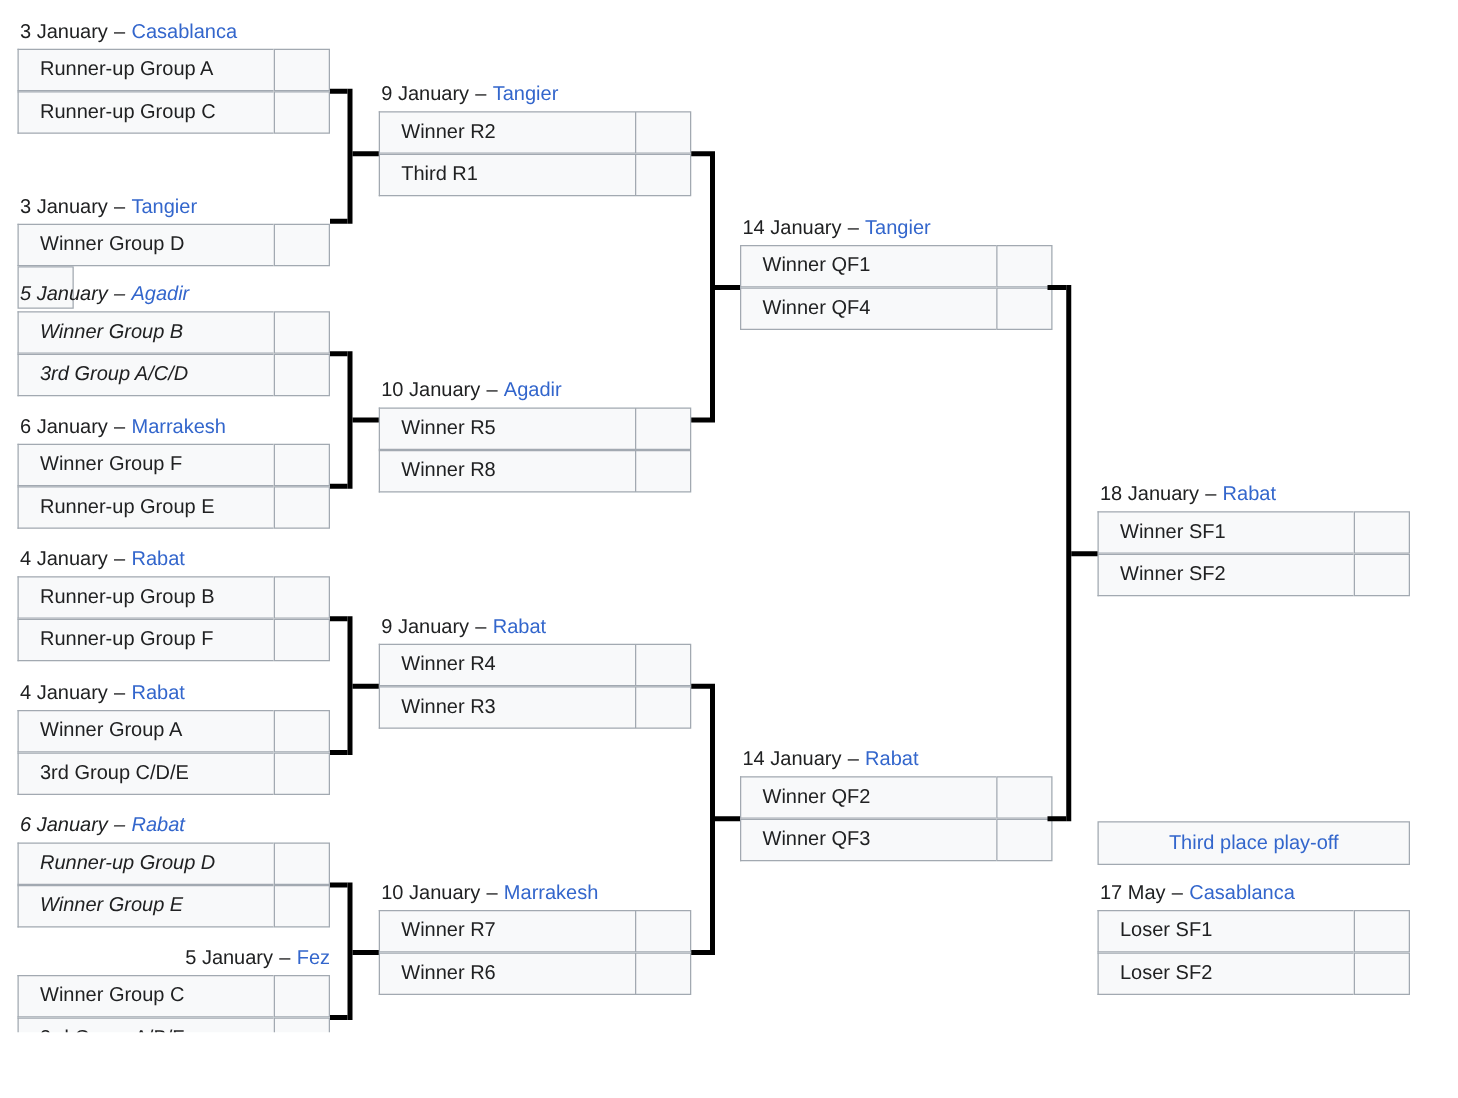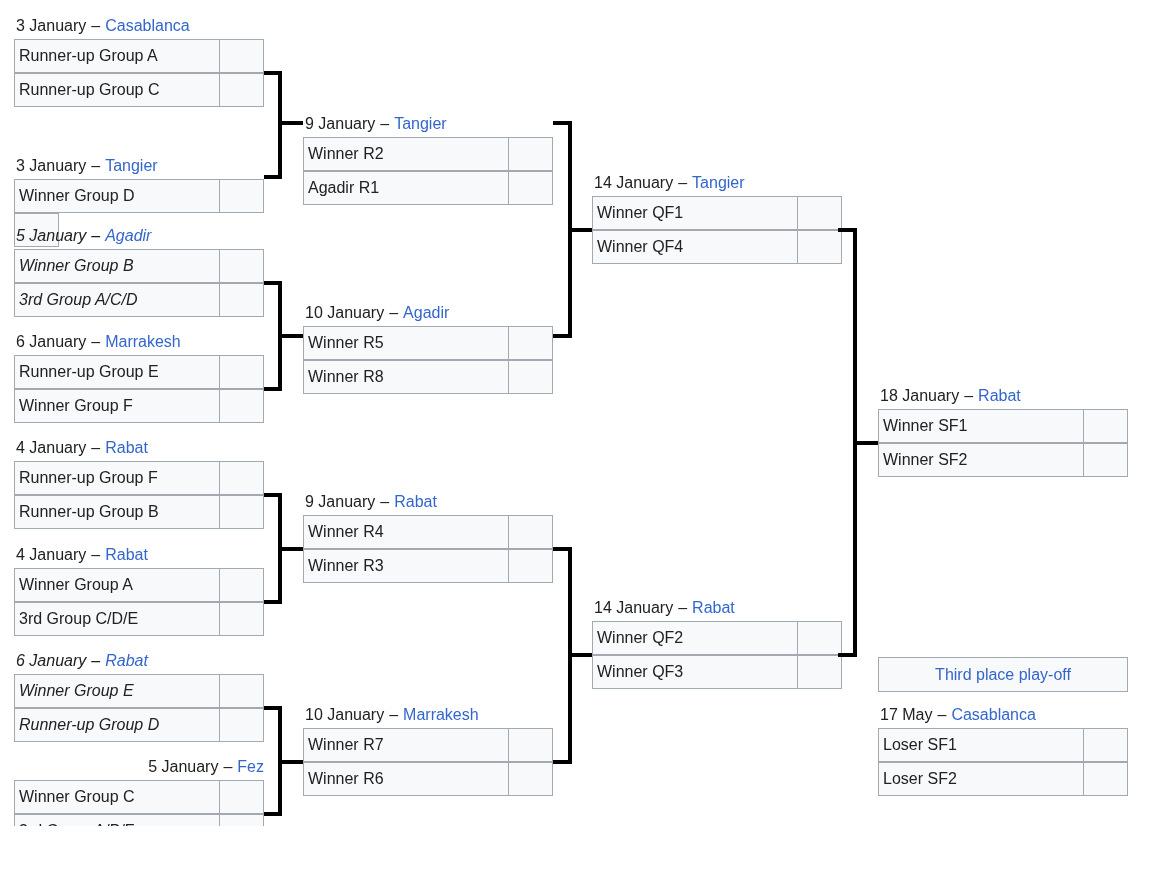--- a/index.html
+++ b/index.html
@@ -14,21 +14,21 @@
     color:var(--text); overflow:hidden;
   }
   .match{position:absolute; width:250px;}
   .m-date{height:24px; line-height:21px; font-size:16px; padding-left:2px; white-space:nowrap;}
   .sep{margin:0 5px;}
   a.city{color:var(--link); text-decoration:none; cursor:pointer;}
   .row{display:flex; height:34px;}
   .cell{background:var(--cell_bg); box-sizing:border-box;}
   .team{
     flex:1; border:1px solid var(--border); border-right:none;
-    display:flex; align-items:center; padding-left:4px;
+    display:flex; align-items:center; padding-left:17px;
     font-size:16px; white-space:nowrap; overflow:hidden;
   }
   .score{width:45px; border:1px solid var(--border);}
   .ln{position:absolute; background:var(--line);}
   .tp-header{
     position:absolute; left:878px; top:657px; width:250px; height:35px;
     box-sizing:border-box; border:1px solid var(--border); background:var(--cell_bg);
     display:flex; align-items:center; justify-content:center; font-size:16px;
   }
   a.tp-link{color:var(--link); text-decoration:none; cursor:pointer;}
@@ -69,85 +69,85 @@
       </div>
     <div class="row">
         <div class="cell team">3rd Group A/C/D</div>
         <div class="cell score"></div>
       </div>
   </div>
 
   <div class="match" style="left:14px;top:331px;">
     <div class="m-date"><span>6 January</span><span class="sep">–</span><a class="city">Marrakesh</a></div>
     <div class="row">
+        <div class="cell team">Winner Group F</div>
+        <div class="cell score"></div>
+      </div>
+    <div class="row">
         <div class="cell team">Runner-up Group E</div>
-        <div class="cell score"></div>
-      </div>
-    <div class="row">
-        <div class="cell team">Winner Group F</div>
         <div class="cell score"></div>
       </div>
   </div>
 
   <div class="match" style="left:14px;top:437px;">
     <div class="m-date"><span>4 January</span><span class="sep">–</span><a class="city">Rabat</a></div>
     <div class="row">
+        <div class="cell team">Runner-up Group B</div>
+        <div class="cell score"></div>
+      </div>
+    <div class="row">
         <div class="cell team">Runner-up Group F</div>
-        <div class="cell score"></div>
-      </div>
-    <div class="row">
-        <div class="cell team">Runner-up Group B</div>
         <div class="cell score"></div>
       </div>
   </div>
 
   <div class="match" style="left:14px;top:544px;">
     <div class="m-date"><span>4 January</span><span class="sep">–</span><a class="city">Rabat</a></div>
     <div class="row">
         <div class="cell team">Winner Group A</div>
         <div class="cell score"></div>
       </div>
     <div class="row">
         <div class="cell team">3rd Group C/D/E</div>
         <div class="cell score"></div>
       </div>
   </div>
 
   <div class="match" style="left:14px;top:650px;font-style:italic;">
     <div class="m-date"><span>6 January</span><span class="sep">–</span><a class="city">Rabat</a></div>
     <div class="row">
+        <div class="cell team">Runner-up Group D</div>
+        <div class="cell score"></div>
+      </div>
+    <div class="row">
         <div class="cell team">Winner Group E</div>
-        <div class="cell score"></div>
-      </div>
-    <div class="row">
-        <div class="cell team">Runner-up Group D</div>
         <div class="cell score"></div>
       </div>
   </div>
 
   <div class="match" style="left:14px;top:756px;text-align:right;">
     <div class="m-date"><span>5 January</span><span class="sep">–</span><a class="city">Fez</a></div>
     <div class="row">
         <div class="cell team">Winner Group C</div>
         <div class="cell score"></div>
       </div>
     <div class="row">
         <div class="cell team">3rd Group A/B/F</div>
         <div class="cell score"></div>
       </div>
   </div>
 
-  <div class="match" style="left:303px;top:65px;margin-top:48px;">
+  <div class="match" style="left:303px;top:65px;">
     <div class="m-date"><span>9 January</span><span class="sep">–</span><a class="city">Tangier</a></div>
     <div class="row">
         <div class="cell team">Winner R2</div>
         <div class="cell score"></div>
       </div>
     <div class="row">
-        <div class="cell team">Agadir R1</div>
+        <div class="cell team">Third R1</div>
         <div class="cell score"></div>
       </div>
   </div>
 
   <div class="match" style="left:303px;top:278px;margin-top:24px;">
     <div class="m-date"><span>10 January</span><span class="sep">–</span><a class="city">Agadir</a></div>
     <div class="row">
         <div class="cell team">Winner R5</div>
         <div class="cell score"></div>
       </div>

